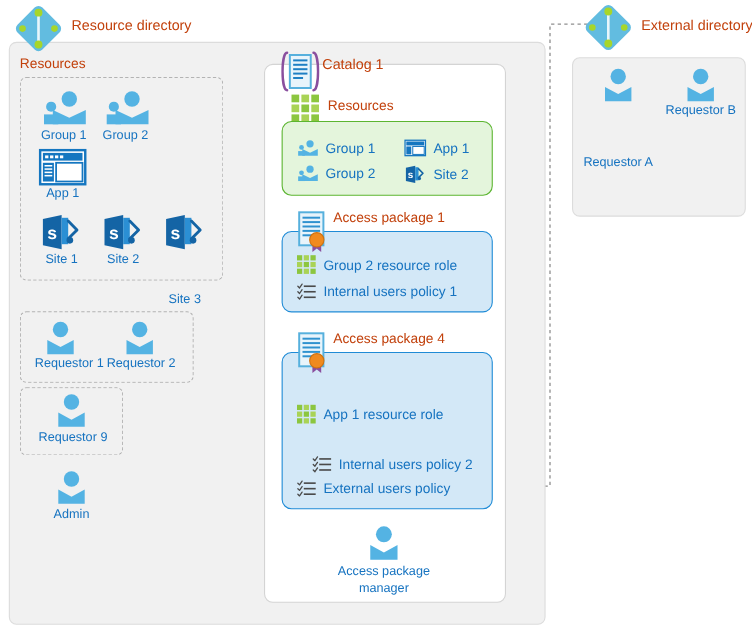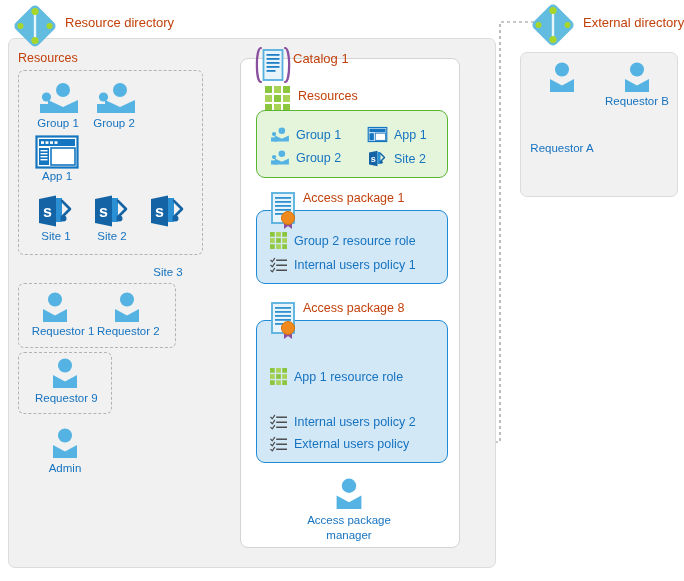--- a/index.html
+++ b/index.html
@@ -359,21 +359,21 @@
         <path d="M1,10.5 L3,12.5 L6,8" fill="none" stroke="#4a4a4a" stroke-width="1.5" stroke-linecap="round" stroke-linejoin="round"></path>
         <path d="M1,17 L3,19 L6,14.5" fill="none" stroke="#4a4a4a" stroke-width="1.5" stroke-linecap="round" stroke-linejoin="round"></path>
         <rect x="8" y="3" width="14" height="1.9" fill="#4a4a4a"></rect>
         <rect x="8" y="9.5" width="14" height="1.9" fill="#4a4a4a"></rect>
         <rect x="8" y="16" width="14" height="1.9" fill="#4a4a4a"></rect>
       </svg>
     </span>
     <span>Internal users policy 1</span>
   </div>
 
-  <div class="label" style="left:303px;top:301px;">Access package 8</div>
+  <div class="label" style="left:303px;top:301px;">Access package 4</div>
 
   <div class="blue-box" style="left:256px;top:320px;width:192px;height:143px;"></div>
 
   <div class="abs" style="left:270px;top:302px;width:32px;height:40px;z-index:5;">
     <svg width="32" height="40" viewBox="0 0 32 40">
       <rect x="2" y="1" width="22" height="30" fill="#e8f4fb" stroke="#56b0dd" stroke-width="1.8"></rect>
       <rect x="5" y="5" width="16" height="1.8" fill="#2f92cf"></rect>
       <rect x="5" y="9" width="16" height="1.8" fill="#2f92cf"></rect>
       <rect x="5" y="13" width="16" height="1.8" fill="#2f92cf"></rect>
       <rect x="5" y="17" width="16" height="1.8" fill="#2f92cf"></rect>
@@ -395,21 +395,21 @@
         <rect x="18" y="9" width="7" height="7" fill="#a9d356"></rect>
         <rect x="0" y="18" width="7" height="7" fill="#8cc63f"></rect>
         <rect x="9" y="18" width="7" height="7" fill="#a9d356"></rect>
         <rect x="18" y="18" width="7" height="7" fill="#8cc63f"></rect>
       </svg>
     </span>
     <span>App 1 resource role</span>
   </div>
 
 
-  <div class="row-item" style="left:270px;top:414px;align-items:center;">
+  <div class="row-item" style="left:284px;top:414px;align-items:center;">
     <span>
       <svg width="17" height="15" viewBox="0 0 22 19">
         <path d="M1,4 L3,6 L6,1.5" fill="none" stroke="#4a4a4a" stroke-width="1.5" stroke-linecap="round" stroke-linejoin="round"></path>
         <path d="M1,10.5 L3,12.5 L6,8" fill="none" stroke="#4a4a4a" stroke-width="1.5" stroke-linecap="round" stroke-linejoin="round"></path>
         <path d="M1,17 L3,19 L6,14.5" fill="none" stroke="#4a4a4a" stroke-width="1.5" stroke-linecap="round" stroke-linejoin="round"></path>
         <rect x="8" y="3" width="14" height="1.9" fill="#4a4a4a"></rect>
         <rect x="8" y="9.5" width="14" height="1.9" fill="#4a4a4a"></rect>
         <rect x="8" y="16" width="14" height="1.9" fill="#4a4a4a"></rect>
       </svg>
     </span>

